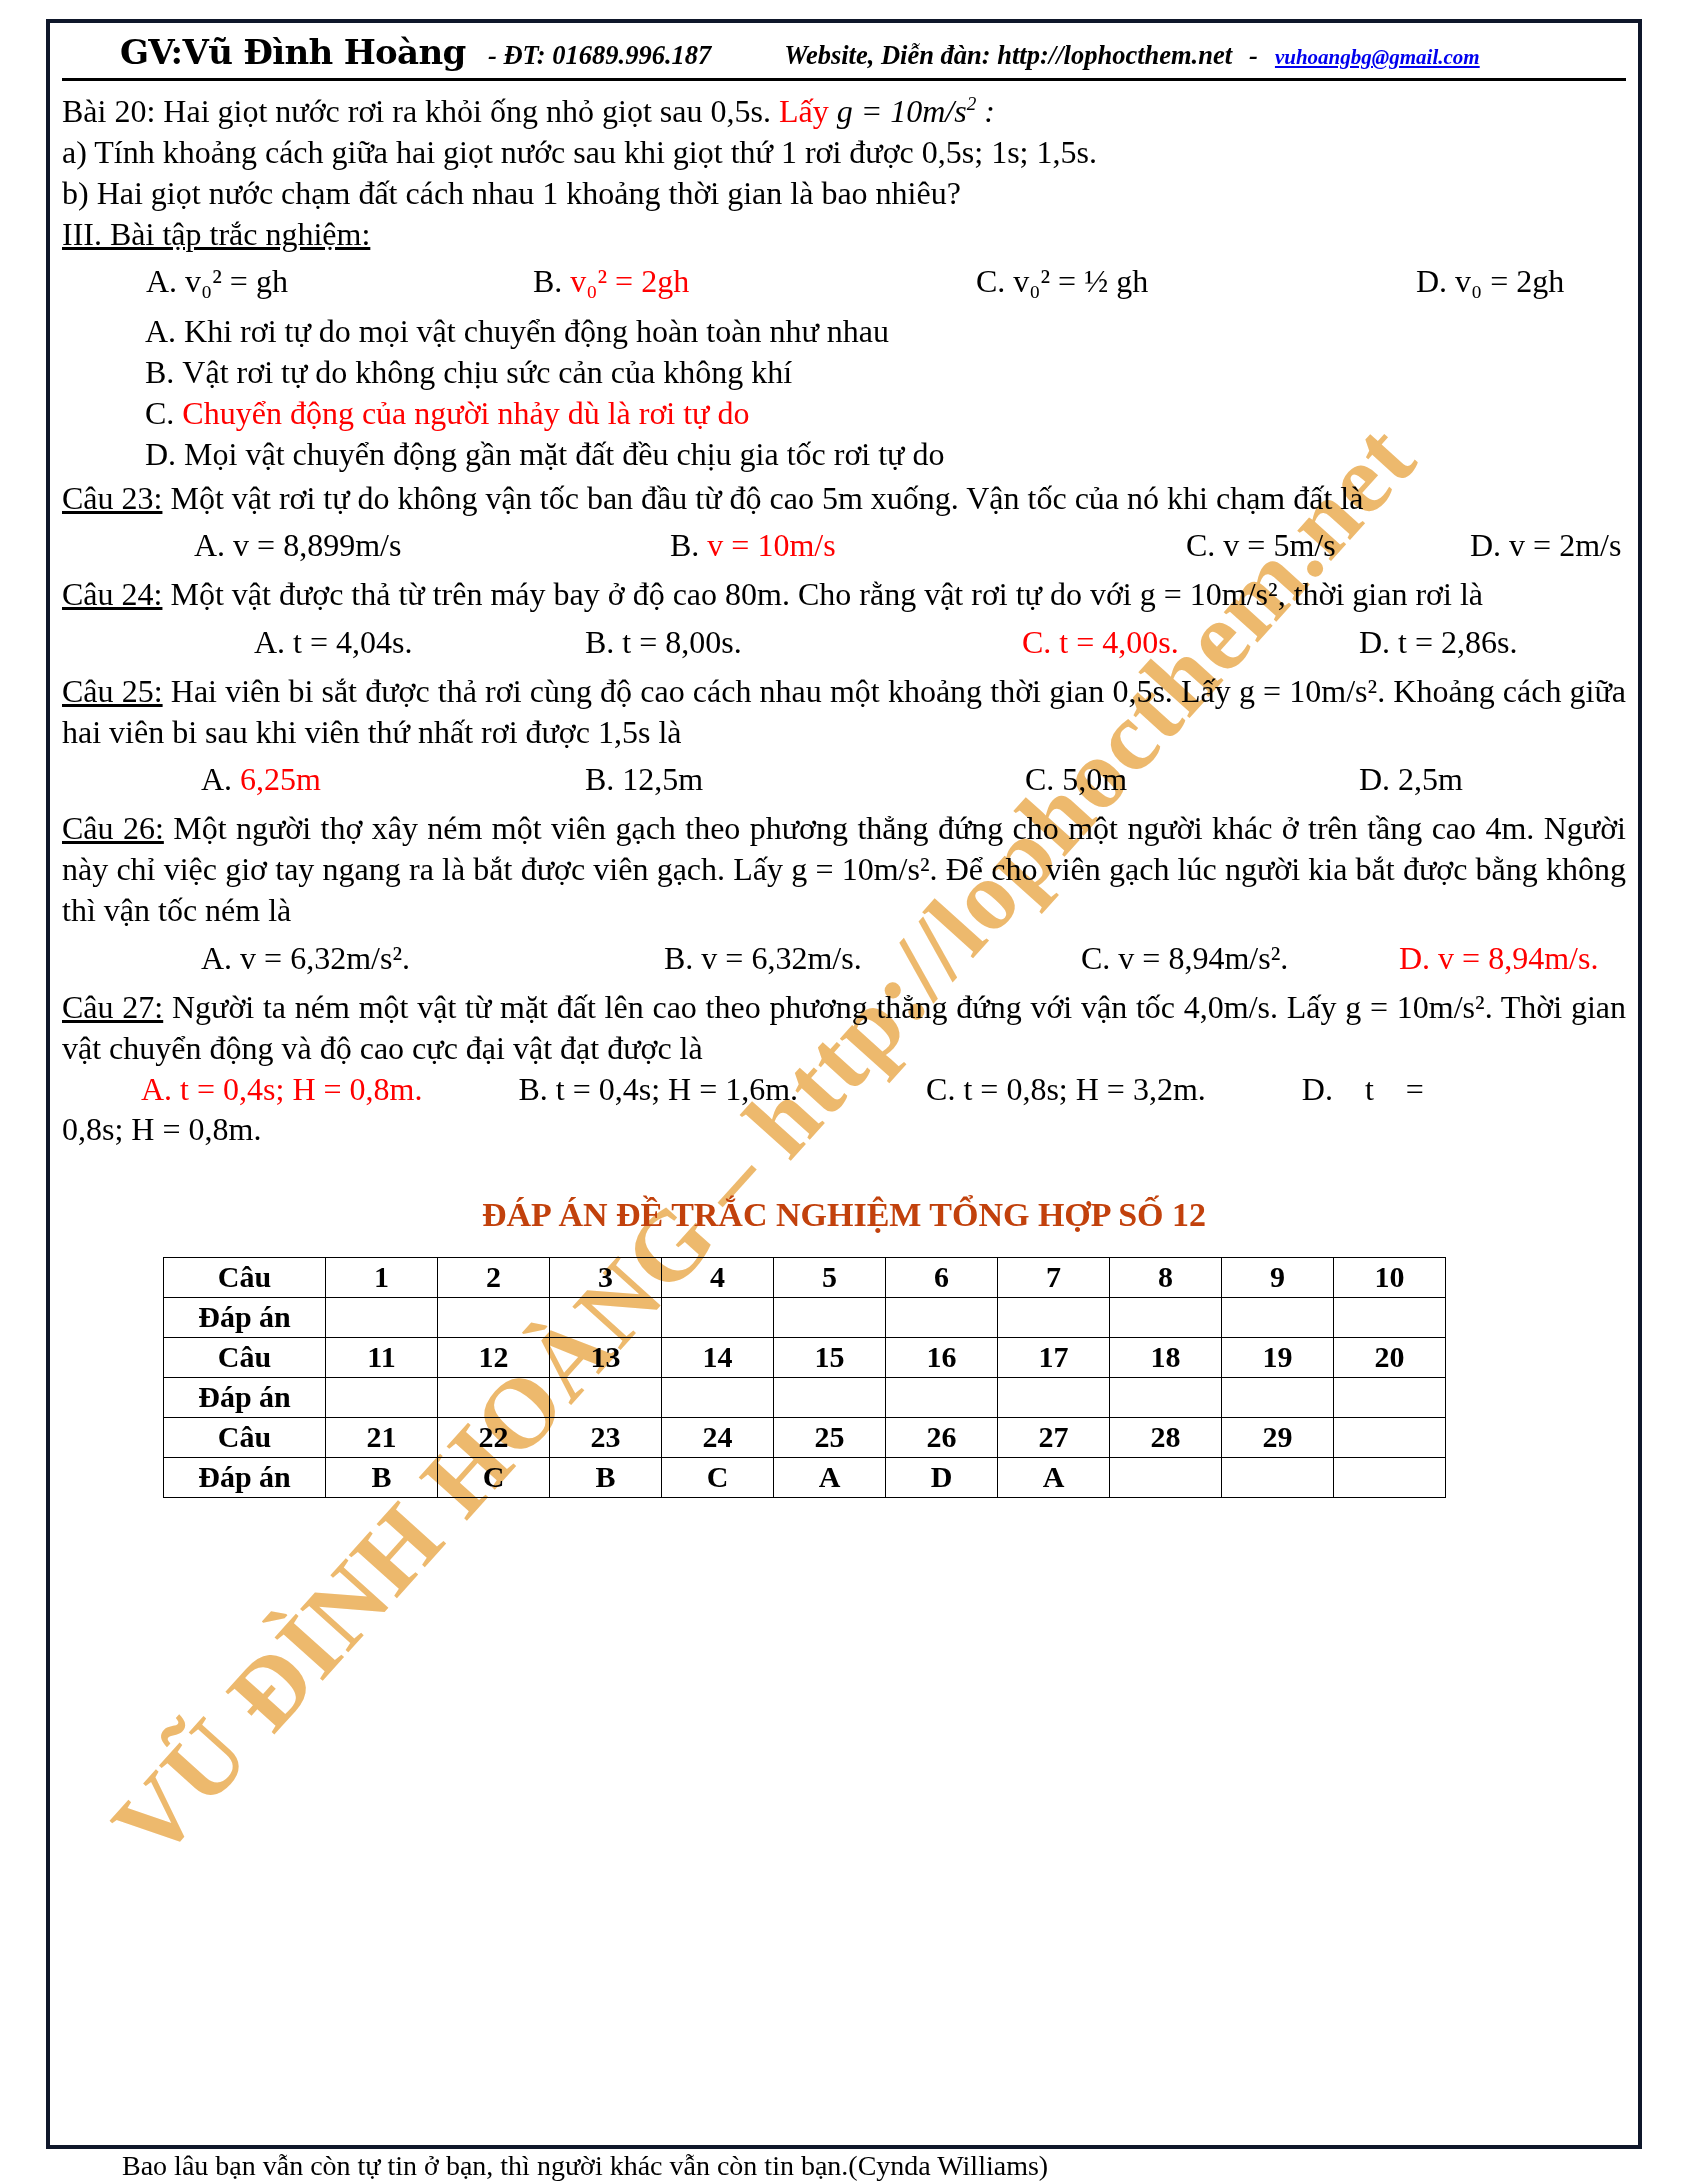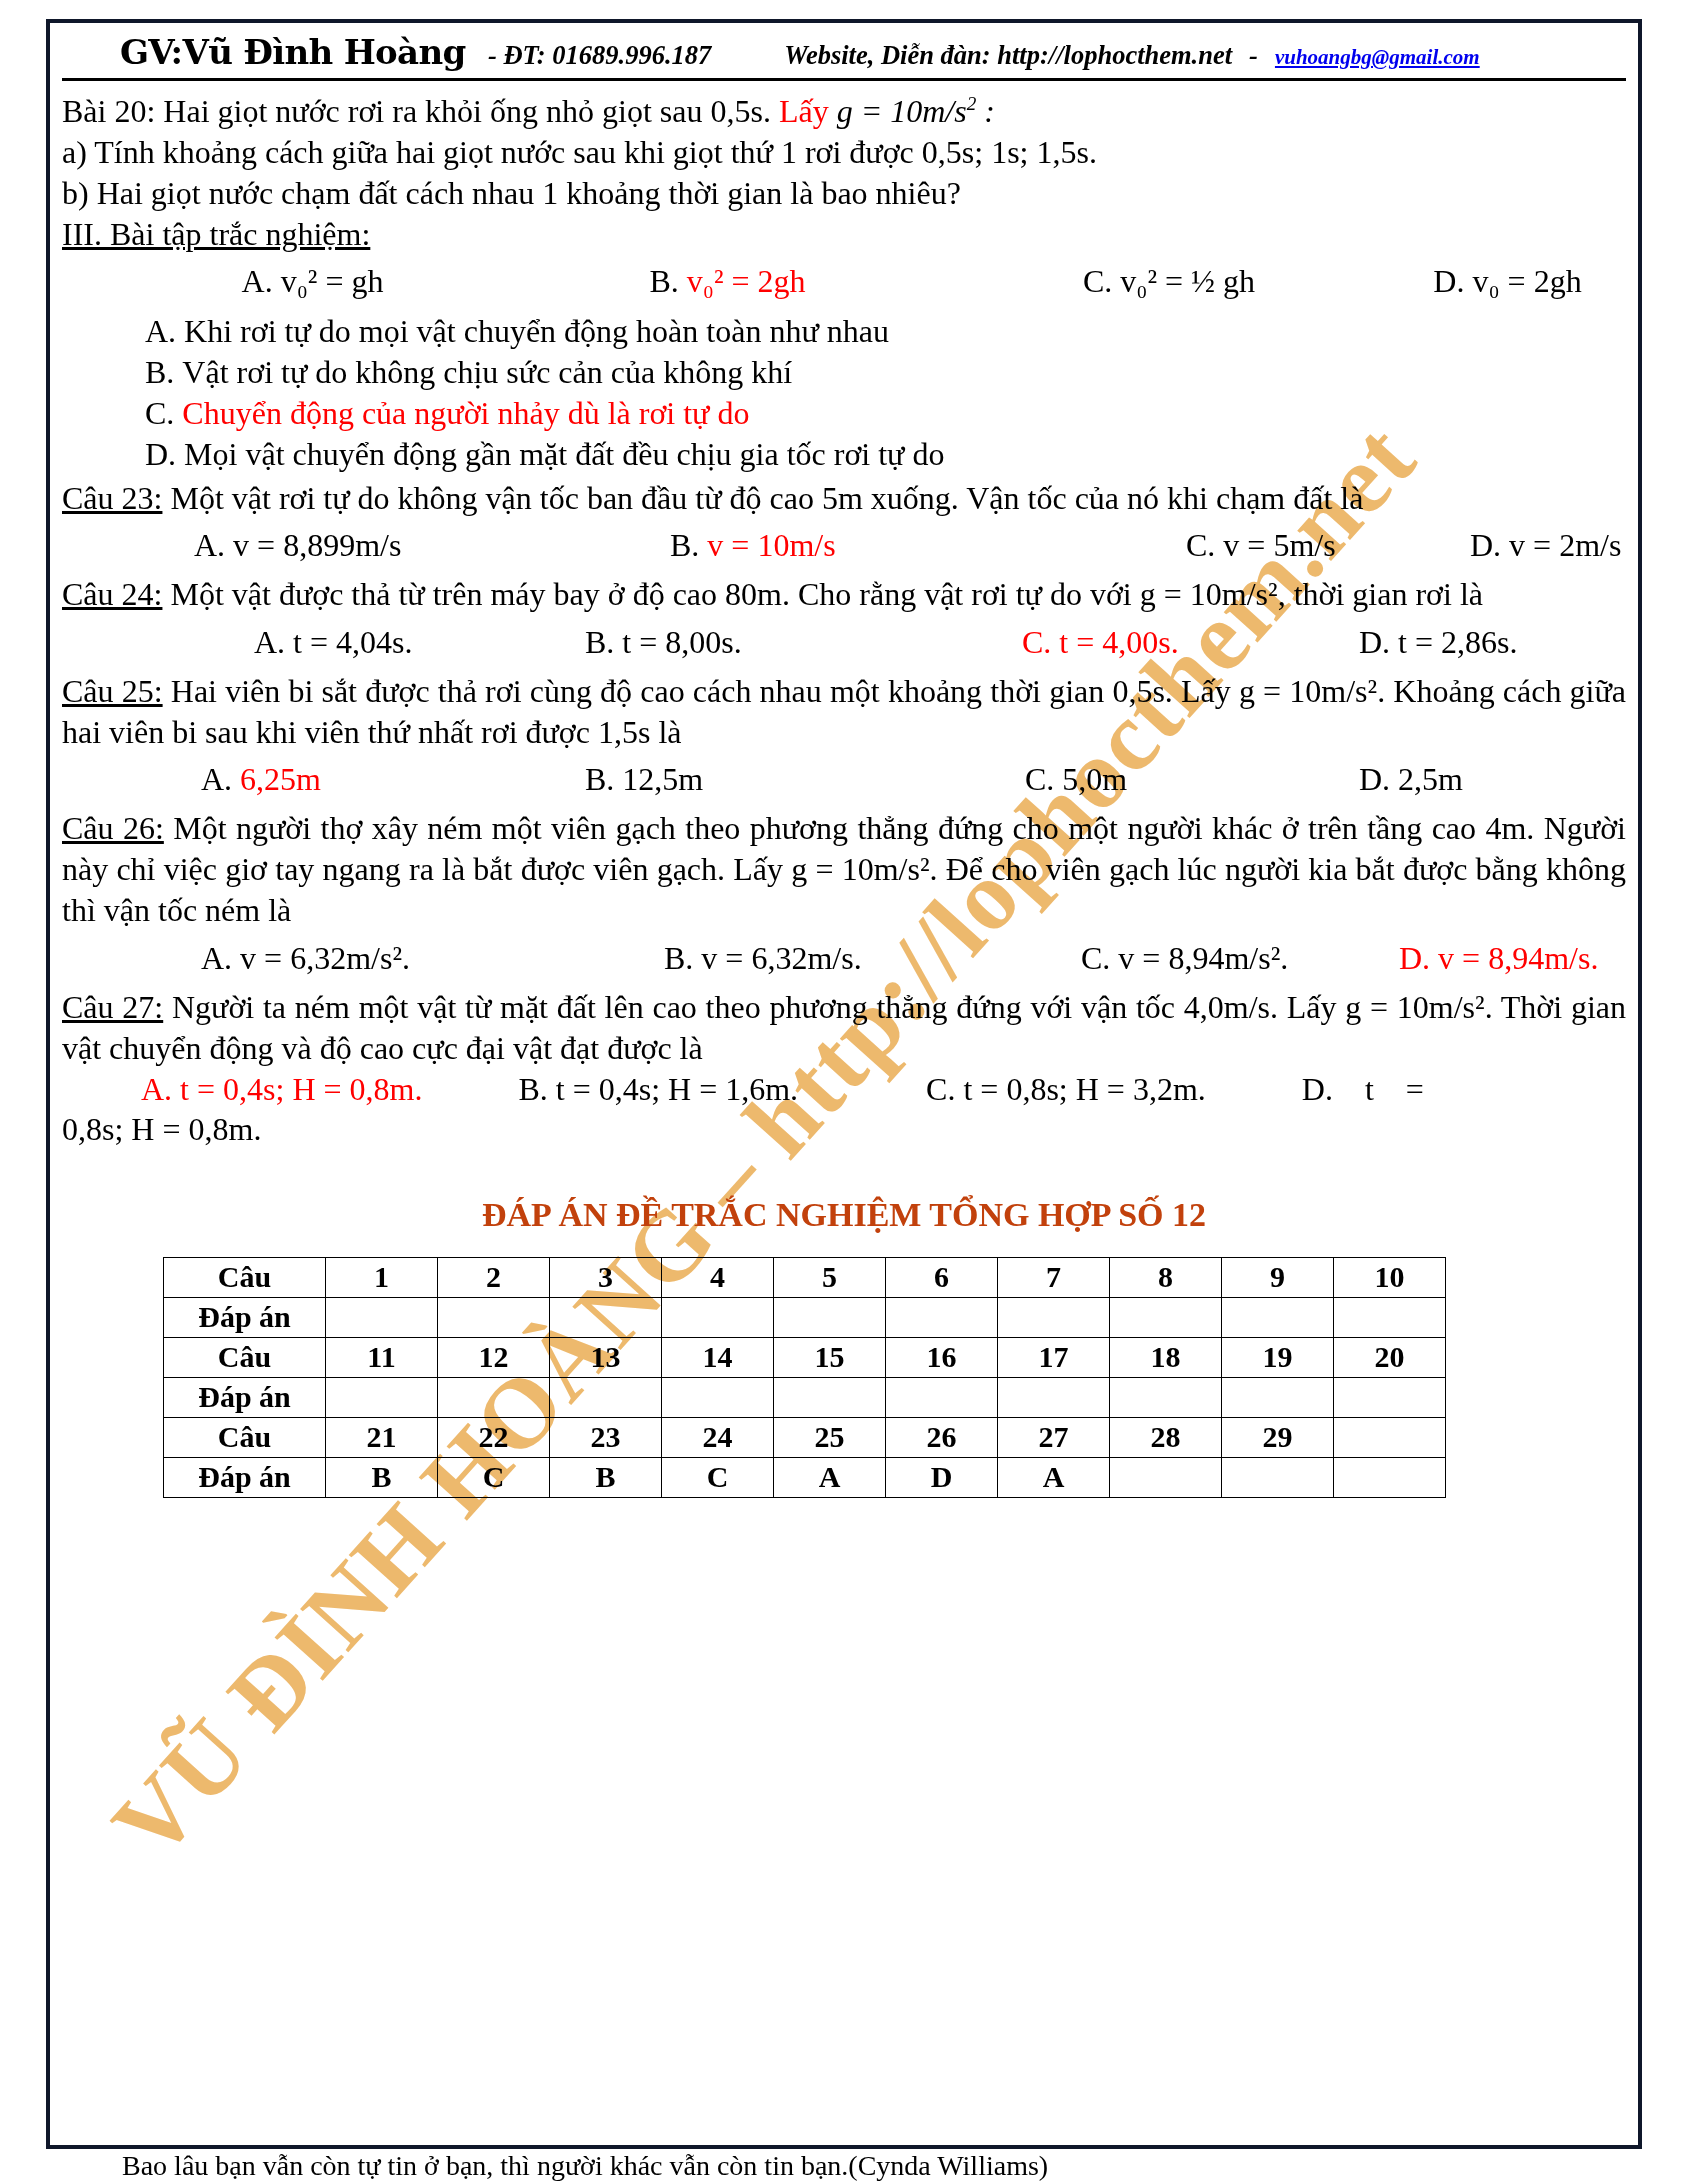--- a/index.html
+++ b/index.html
@@ -31,21 +31,21 @@
   .para { text-align:justify; }
   .para.optline { text-align:left; margin-left:79px; }
   .para.optcont { text-align:left; }
   .b { font-weight:normal; }
   .u { text-decoration:underline; }
   .r { color:#FF0000; }
   .i { font-style:italic; }
   .sup { vertical-align:super; font-size:60%; line-height:0; }
   .opts { display:grid; padding:6.6px 0 8px; }
   .opts .opt > span:first-child { margin-right:8px; }
-  .q21 { margin-left:57px; grid-template-columns:387px 443px 440px auto;text-align:center; }
+  .q21 { margin-left:84px; grid-template-columns:387px 443px 440px auto; }
   .q23 { margin-left:132px; grid-template-columns:476px 516px 284px auto; }
   .q24 { margin-left:192px; grid-template-columns:331px 437px 337px auto; }
   .q25 { margin-left:139px; grid-template-columns:384px 440px 334px auto; }
   .q26 { margin-left:139px; grid-template-columns:463px 417px 318px auto; }
   .optlist { padding:1.3px 0 2.6px; }
   .optlist .opt { margin-left:83px; }
   .optlist .opt > span:first-child { margin-right:8px; }
   .answer-title { text-align:center; color:#c2410c; font-weight:bold; font-size:34px; margin-top:46px; }
   .answer-table { border-collapse:collapse; margin:22.5px 0 0 101px; }
   .answer-table td {

